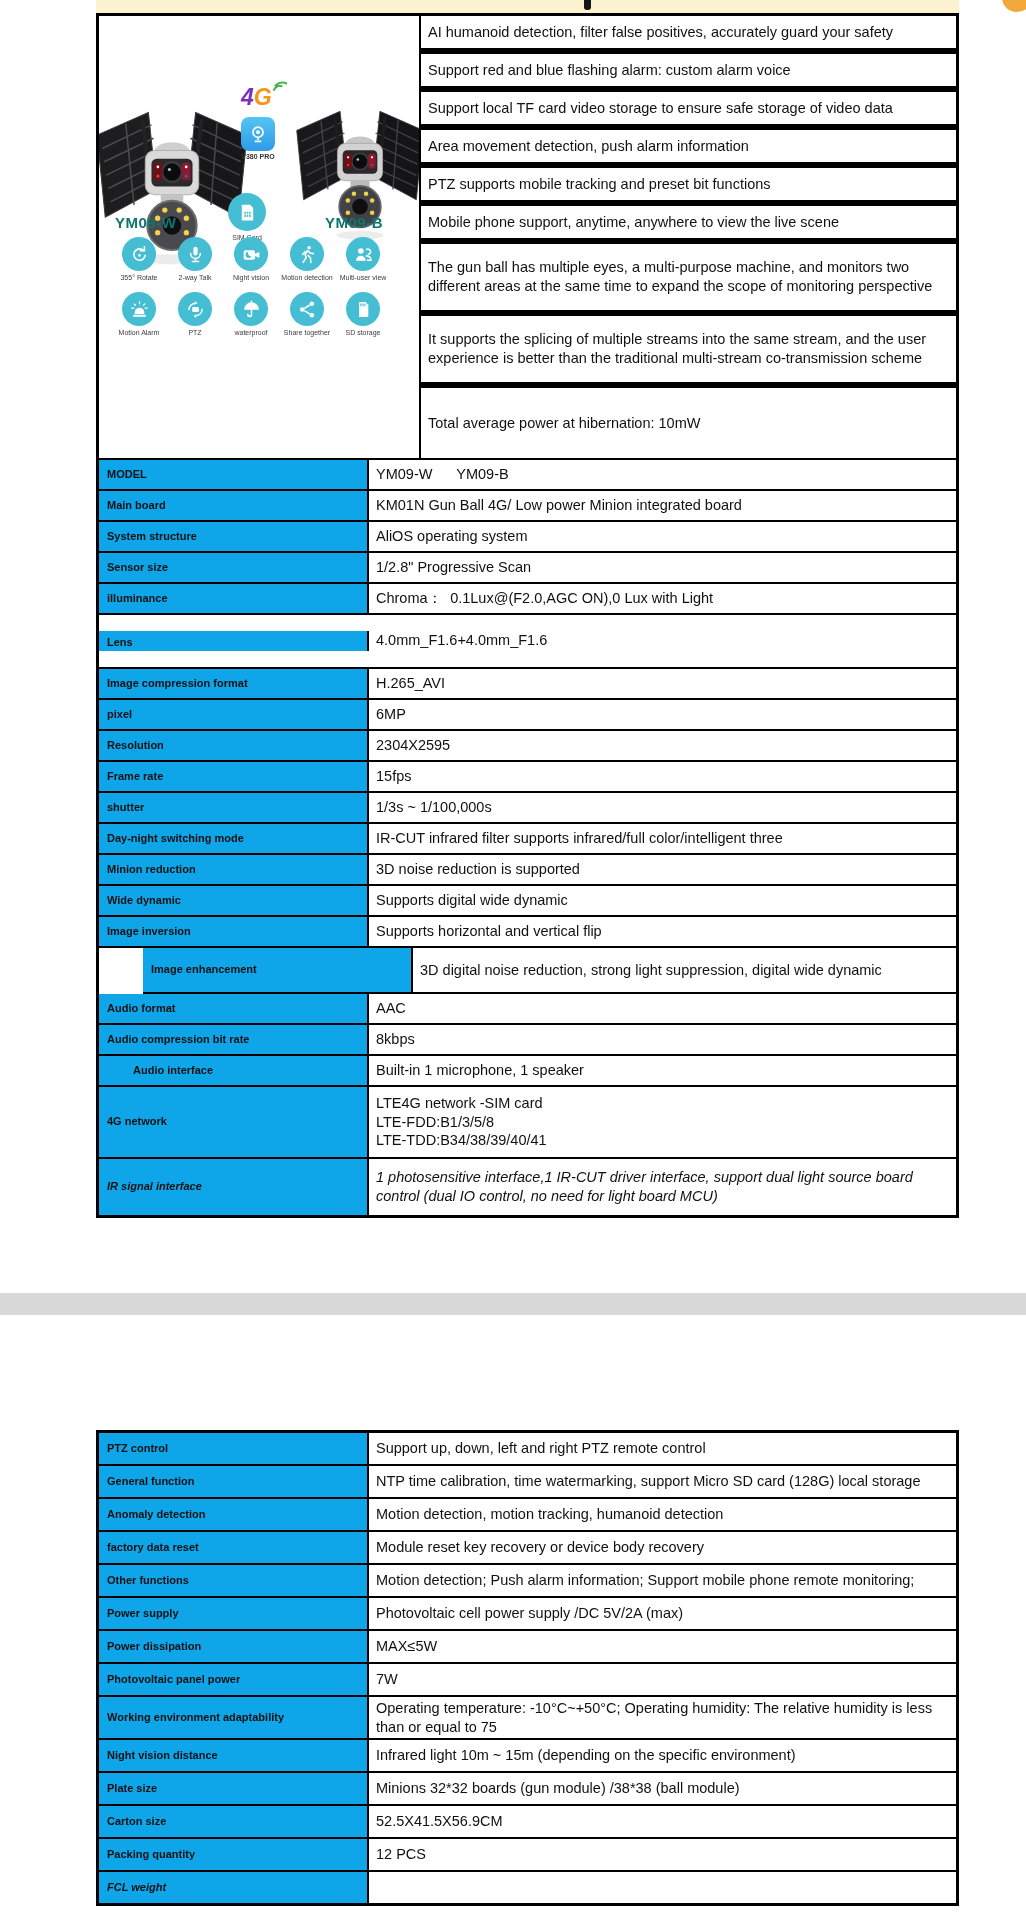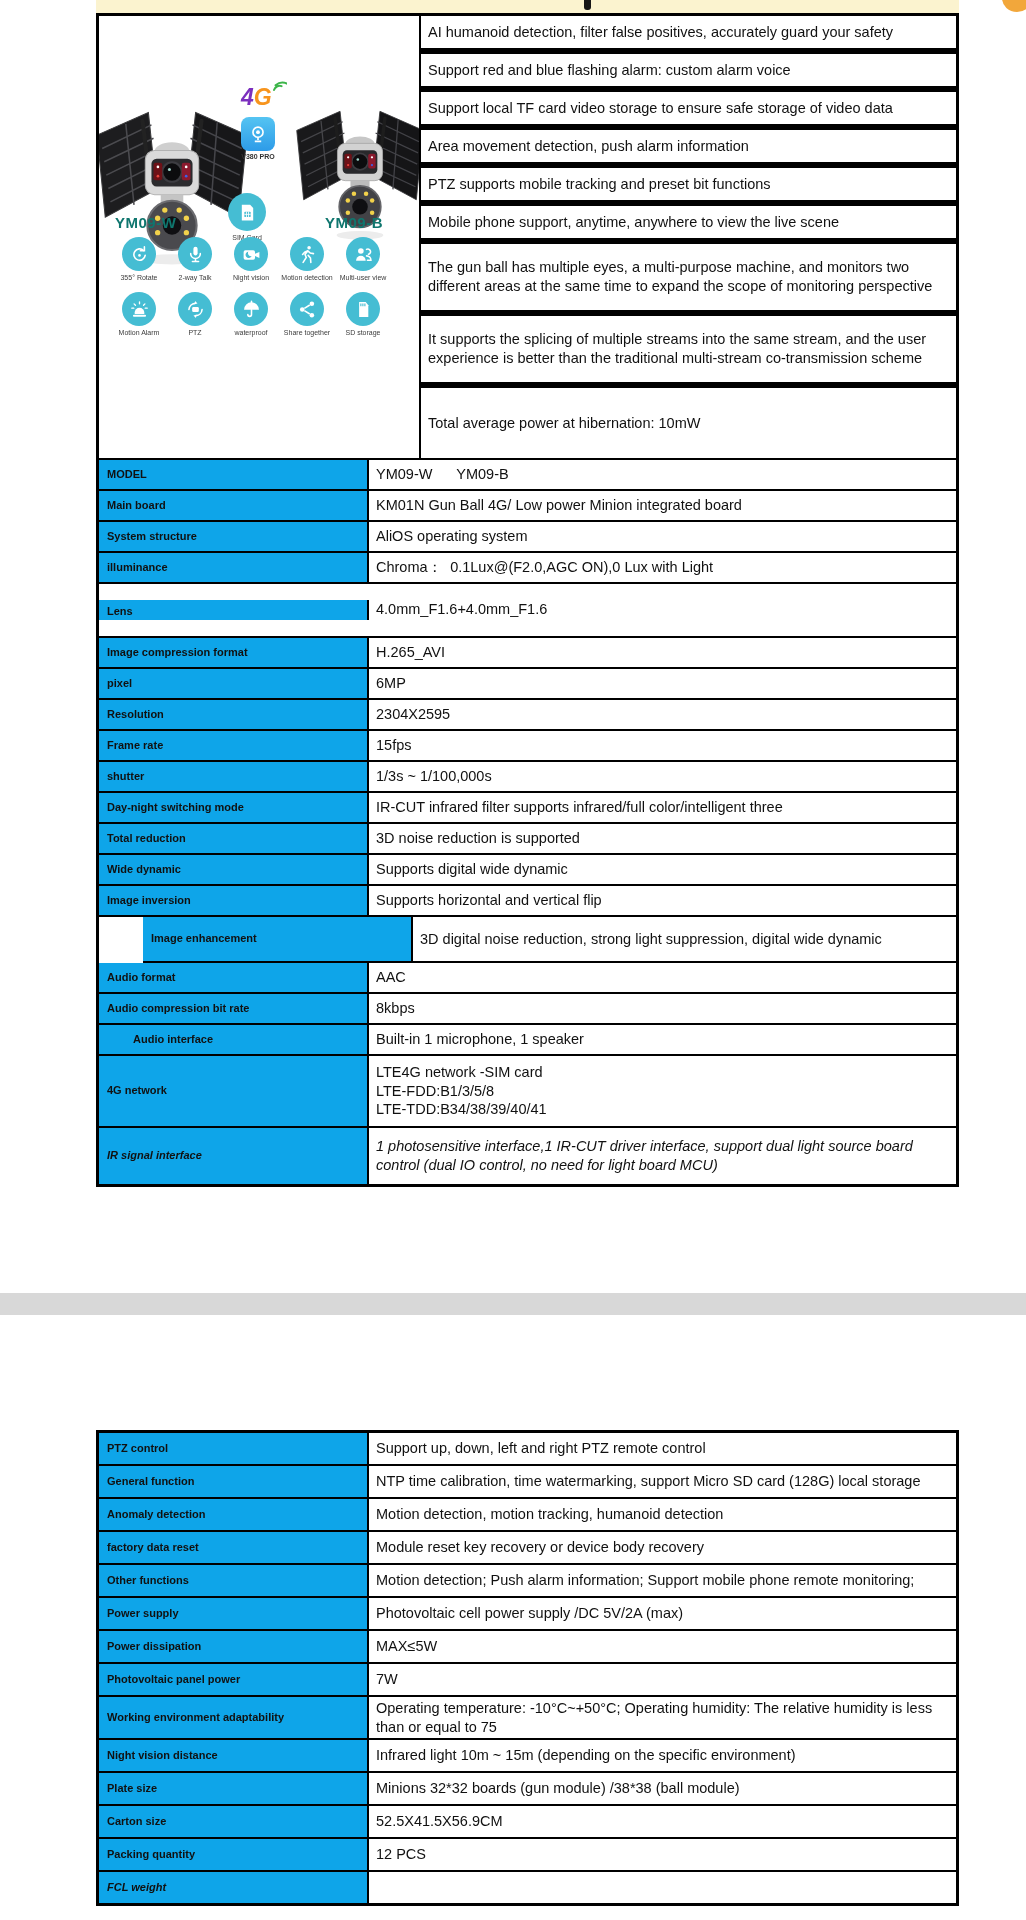--- a/index.html
+++ b/index.html
@@ -338,20 +338,24 @@
         <div class="spec-row">
           <div class="cell lab">Main board</div>
           <div class="cell val">KM01N Gun Ball 4G/ Low power Minion integrated board</div>
         </div>
 
         <div class="spec-row">
           <div class="cell lab">System structure</div>
           <div class="cell val">AliOS operating system</div>
         </div>
 
+        <div class="spec-row">
+          <div class="cell lab">Sensor size</div>
+          <div class="cell val">1/2.8" Progressive Scan</div>
+        </div>
 
         <div class="spec-row">
           <div class="cell lab">illuminance</div>
           <div class="cell val">Chroma：  0.1Lux@(F2.0,AGC ON),0 Lux with Light</div>
         </div>
 
         <div class="spec-row tall-lens">
           <div class="cell lab">Lens</div>
           <div class="cell val">4.0mm_F1.6+4.0mm_F1.6</div>
         </div>
@@ -380,21 +384,21 @@
           <div class="cell lab">shutter</div>
           <div class="cell val">1/3s ~ 1/100,000s</div>
         </div>
 
         <div class="spec-row">
           <div class="cell lab">Day-night switching mode</div>
           <div class="cell val">IR-CUT infrared filter supports infrared/full color/intelligent three</div>
         </div>
 
         <div class="spec-row">
-          <div class="cell lab">Total reduction</div>
+          <div class="cell lab">Minion reduction</div>
           <div class="cell val">3D noise reduction is supported</div>
         </div>
 
         <div class="spec-row">
           <div class="cell lab">Wide dynamic</div>
           <div class="cell val">Supports digital wide dynamic</div>
         </div>
 
         <div class="spec-row">
           <div class="cell lab">Image inversion</div>

